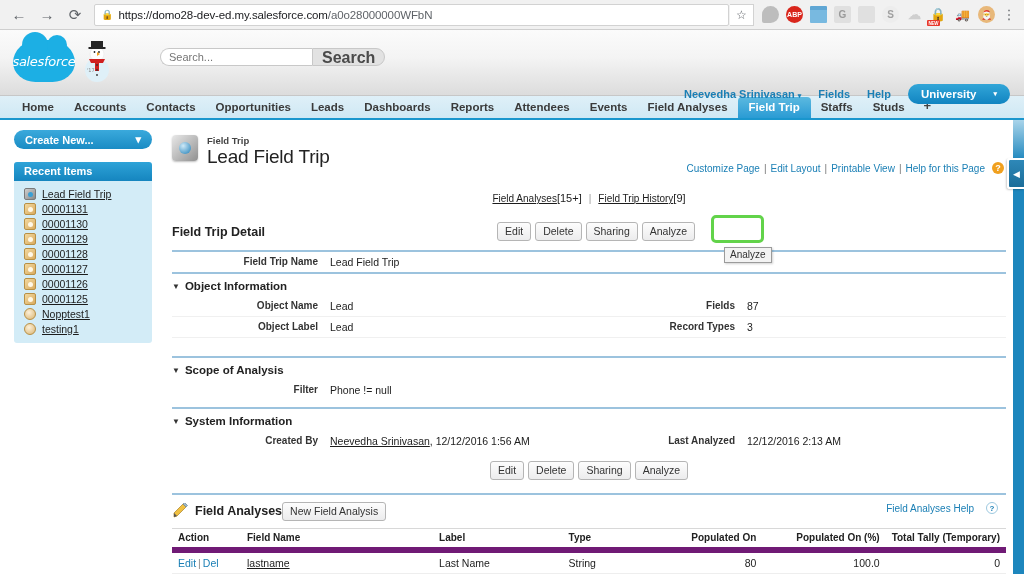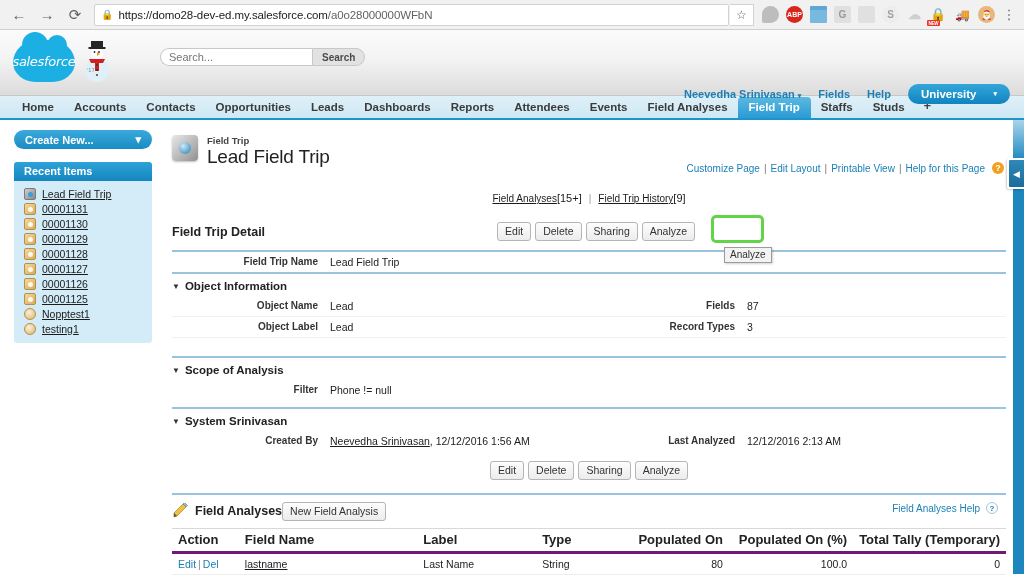--- a/index.html
+++ b/index.html
@@ -131,21 +131,21 @@
     color: #666;
     padding: 0 8px;
     outline: none;
     font-family: "Liberation Sans", sans-serif;
   }
   .search-btn {
     height: 18px;
     background: #e2e2e2;
     border: 1px solid #c8c8c8;
     border-radius: 0 9px 9px 0;
-    font-size: 10px; font-weight: bold;
+    font-size: 16px; font-weight: bold;
     color: #4a4a4a;
     padding: 0 9px;
     cursor: pointer;
     font-family: "Liberation Sans", sans-serif;
   }
   .hdr-right {
     position: absolute; right: 14px; top: 54px;
     display: flex; align-items: center; gap: 17px;
     font-size: 11px;
   }
@@ -411,36 +411,36 @@
     padding-top: 6px;
     display: flex; align-items: center;
     position: relative;
   }
   .rl-ico { width: 17px; height: 17px; margin-right: 6px; position: relative; }
   .rl-title { font-size: 12.5px; font-weight: bold; color: #222; }
   .rl-newbtn { }
   .rl-help {
     position: absolute; right: 8px; top: 7px;
     font-size: 10px; color: #1a7fb5;
-    display: flex; align-items: center; gap: 6px;
+    display: flex; align-items: center; gap: 12px;
     cursor: pointer;
   }
   .rl-help .q {
     width: 12px; height: 12px; border-radius: 50%;
     border: 1px solid #9dc9e0; color: #1a7fb5;
     font-size: 8px; font-weight: bold;
     display: inline-flex; align-items: center; justify-content: center;
     background: #fff;
   }
   table.rl-table { width: 100%; border-collapse: collapse; margin-top: 7px; }
   table.rl-table th {
-    font-size: 13px; font-weight: bold; color: #222;
+    font-size: 10px; font-weight: bold; color: #222;
     text-align: left;
     padding: 3px 6px 4px;
-    border-bottom: 3px solid #701a75;
+    border-bottom: 6px solid #701a75;
     border-top: 1px solid #d8d8d8;
     background: #fff;
     white-space: nowrap;
   }
   table.rl-table td {
     font-size: 10.5px; color: #1c1c1c;
     padding: 4px 6px;
     border-bottom: 1px solid #eee;
   }
   table.rl-table th.num, table.rl-table td.num { text-align: right; }
@@ -696,21 +696,21 @@
             <div class="flabel">Filter</div>
             <div class="fvalue">Phone != null</div>
           </div>
       </div>
       <div style="height:7px"></div>
     </div>
 
     <div style="border-top:2px solid #9cc3de;">
       <div class="section-hdr">
         <span class="tri">▼</span>
-        <span>System Srinivasan</span>
+        <span>System Information</span>
       </div>
       <div class="frow">
         <div class="fcol">
           <div class="flabel">Created By</div>
           <div class="fvalue"><a>Neevedha Srinivasan</a><span>, 12/12/2016 1:56 AM</span></div>
         </div>
         <div class="fcol">
             <div class="flabel">Last Analyzed</div>
             <div class="fvalue">12/12/2016 2:13 AM</div>
           </div>

